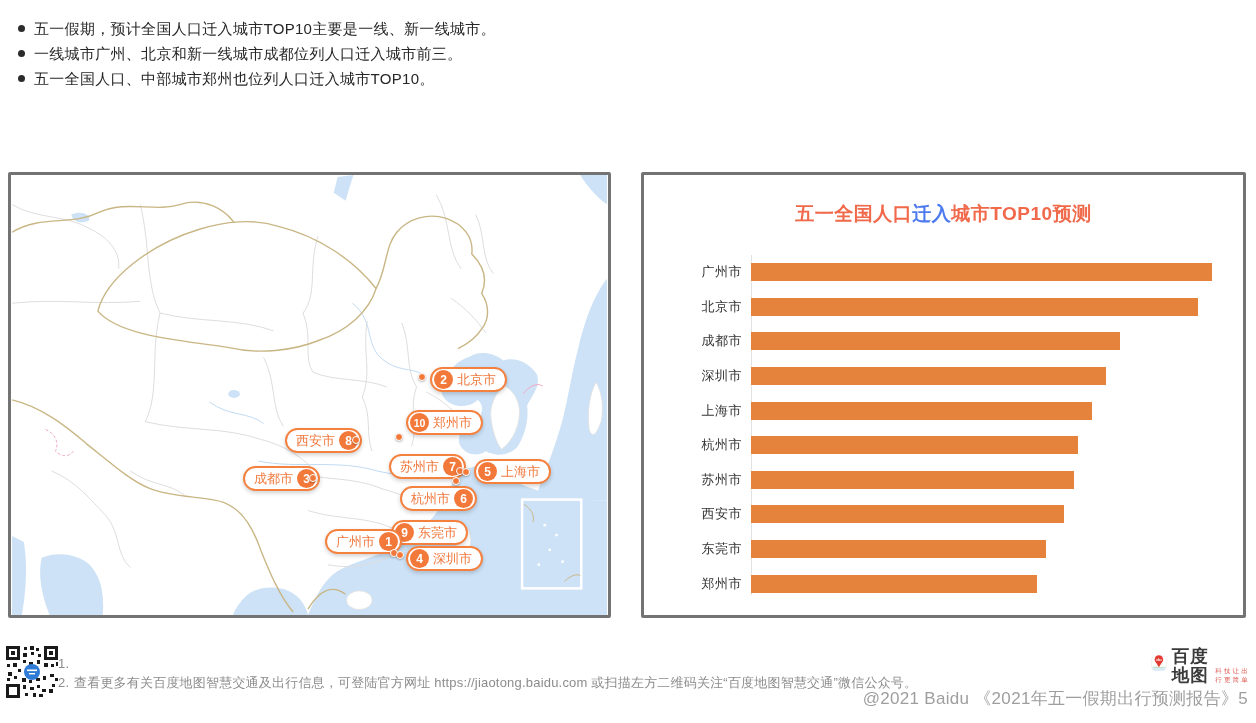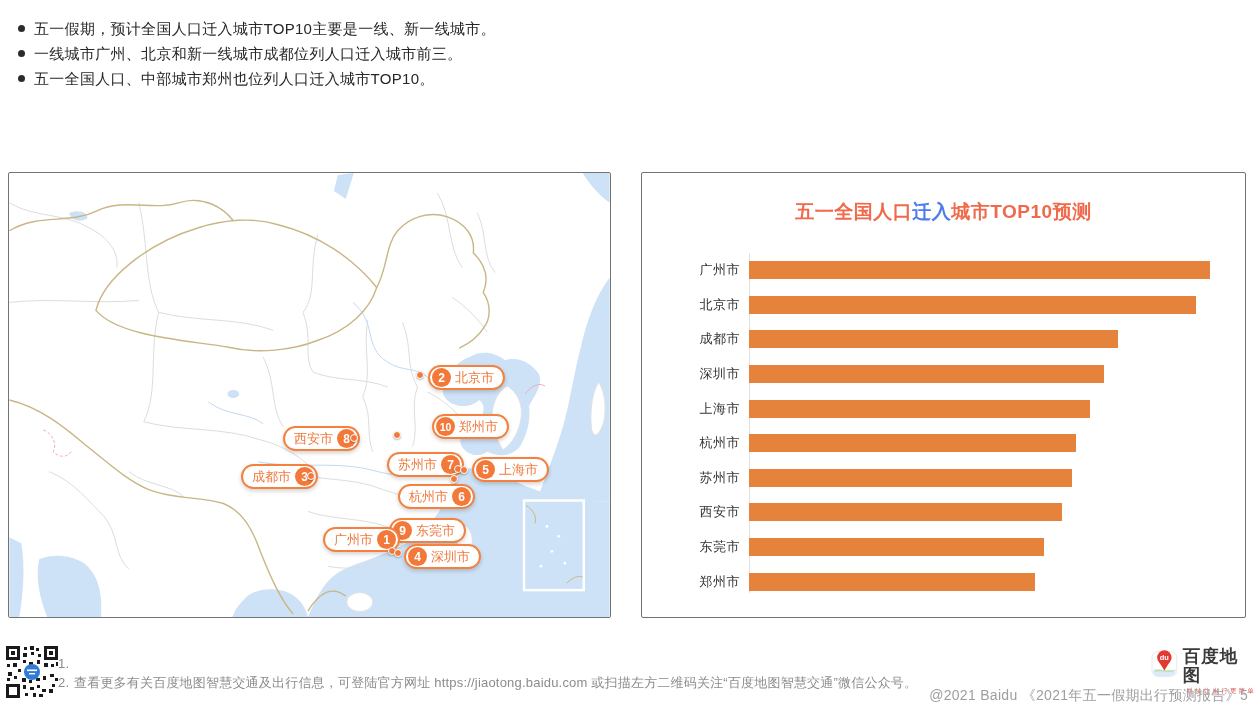--- a/index.html
+++ b/index.html
@@ -17,21 +17,21 @@
   }
   ul.bullets { list-style:none; margin:8px; padding:0; }
   ul.bullets li {
     display:flex; align-items:center; font-size:15px; color:#262626;
     line-height:25px; letter-spacing:.3px;
   }
   .bullet-dot { width:7px; height:7px; border-radius:50%; background:#2b2b2b;
     margin-right:9px; flex:none; }
   
   .panel { position:absolute; top:172px; height:446px; background:#fff;
-    border:1px solid #737373; border-radius:2px; }
+    border:3px solid #737373; border-radius:2px; }
   #map-panel  { left:8px;   width:603px; overflow:hidden; }
   #chart-panel{ left:641px; width:605px; }
   #map-svg { position:absolute; left:0; top:0; width:100%; height:100%; }
   #markers { position:absolute; left:0; top:0; width:100%; height:100%; }
   
   .marker {
     position:absolute; display:flex; align-items:center; gap:4px; height:25px;
     background:#fff; border:2px solid #F5813F; border-radius:14px;
     padding:1px 9px 1px 2px; box-shadow:0 2px 4px rgba(0,0,0,.18);
     white-space:nowrap;
@@ -62,26 +62,26 @@
   .crow .bar { height:18px; }
   
   #qr { position:absolute; left:5px; top:645px; }
   #footnotes { position:absolute; left:58px; top:655px; margin:0; padding:0;
     list-style:none; }
   #footnotes li { display:flex; font-size:13px; color:#8C8C8C;
     line-height:18.5px; letter-spacing:.2px; }
   #footnotes .n { width:16px; flex:none; }
   #logo { position:absolute; left:1151px; top:647px; display:flex;
     align-items:flex-start; }
-  #logo .txtcol { margin-left:5px; display:flex; flex-direction:column; }
+  #logo .txtcol { margin-left:5px; display:flex; flex-direction:row; }
   #logo .lt { font-size:17.5px; font-weight:bold; color:#3A3A3A;
     letter-spacing:1px; line-height:19px; }
   #logo .tg { font-size:6.5px; color:#DB5A52; letter-spacing:2.2px;
     margin-top:2px; align-self:flex-end; }
-  #copyright { position:absolute; right:8px; top:687px; font-size:14px;
+  #copyright { position:absolute; right:8px; top:687px; font-size:17px;
     color:#9E9E9E; letter-spacing:.3px; }
 </style>
 </head>
 <body>
 
 <div class="hdr">
   <ul class="bullets" id="bullet-list">
       <li>
         <span class="bullet-dot"></span>
         <span>五一假期，预计全国人口迁入城市TOP10主要是一线、新一线城市。</span>
@@ -170,21 +170,21 @@
       <circle cx="545" cy="380" r="1.4" fill="#fff"></circle>
       <circle cx="558" cy="392" r="1.4" fill="#fff"></circle>
       <circle cx="534" cy="395" r="1.4" fill="#fff"></circle>
     </g>
   </svg>
   <div id="markers">
       <div class="marker" style="left: 419px; top: 192px;">
         <span class="num">2</span>
         <span class="city">北京市</span>
       </div>
-      <div class="marker" style="left: 395px; top: 241px; margin-left: 28px;">
+      <div class="marker" style="left: 395px; top: 235px;">
         <span class="num" style="font-size: 10.5px;">10</span>
         <span class="city">郑州市</span>
       </div>
       <div class="marker rev" style="left: 274px; top: 253px;">
         <span class="num">8</span>
         <span class="city">西安市</span>
       </div>
       <div class="marker rev" style="left: 378px; top: 279px;">
         <span class="num">7</span>
         <span class="city">苏州市</span>

